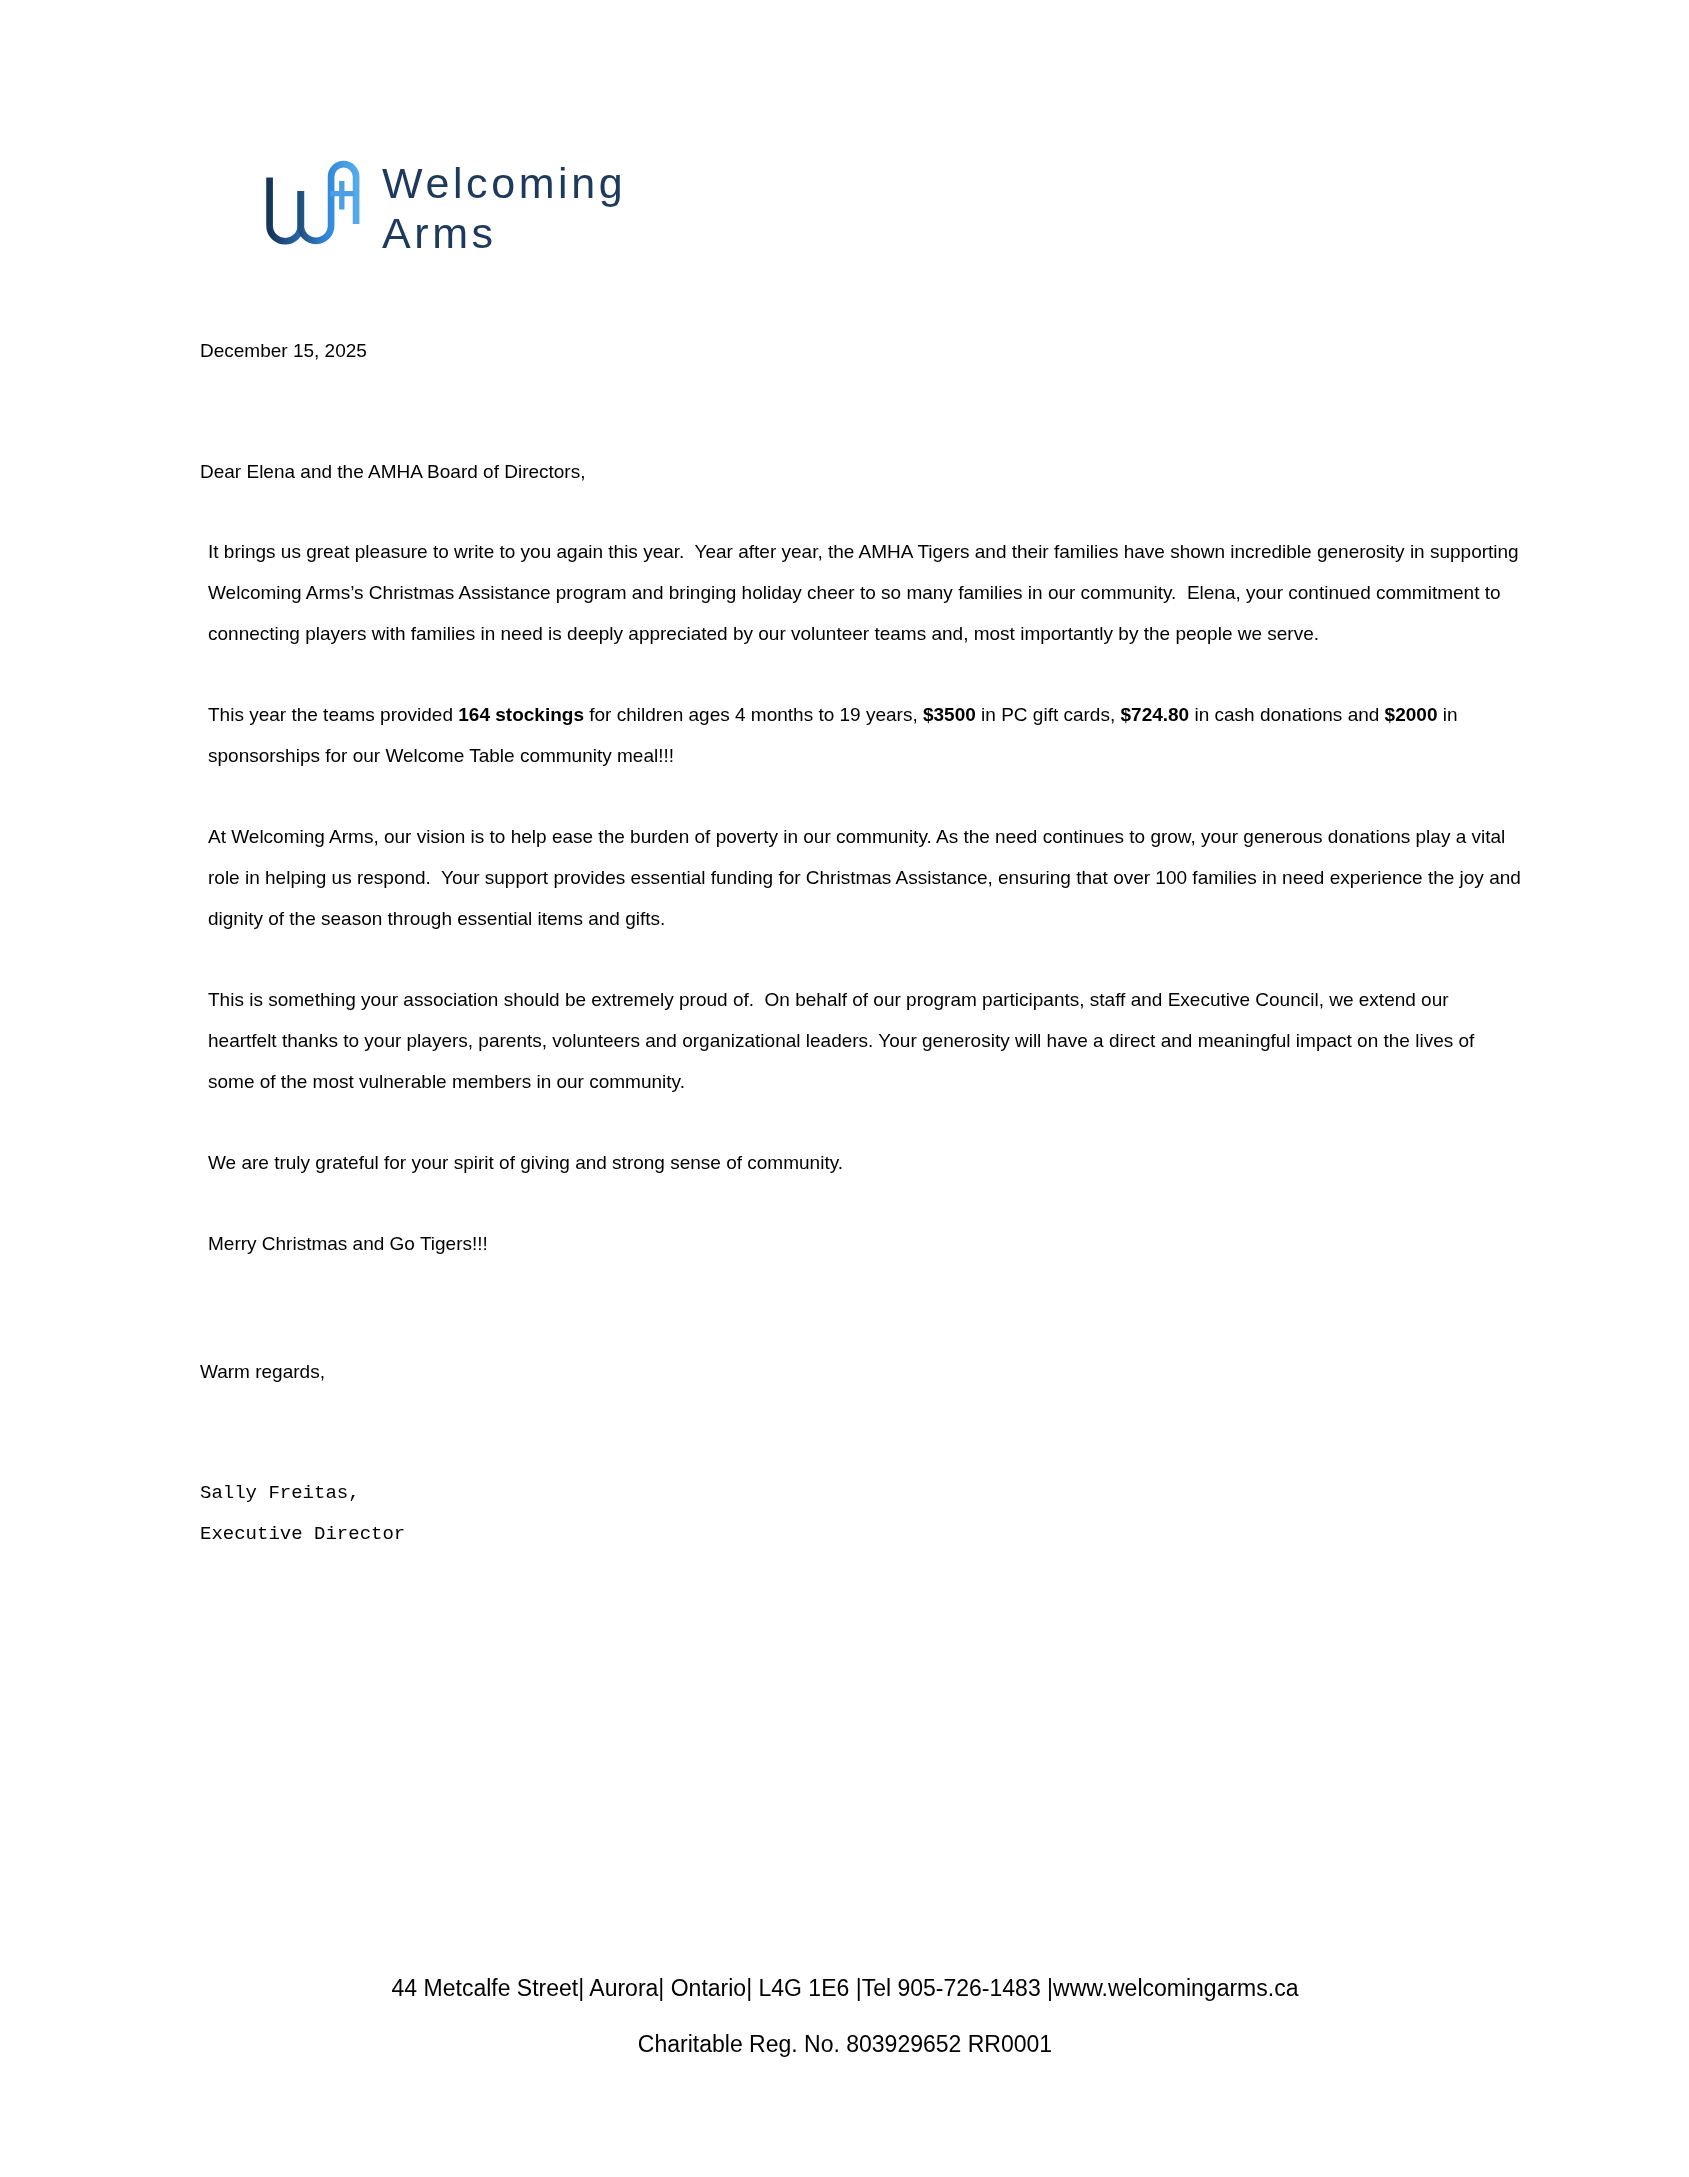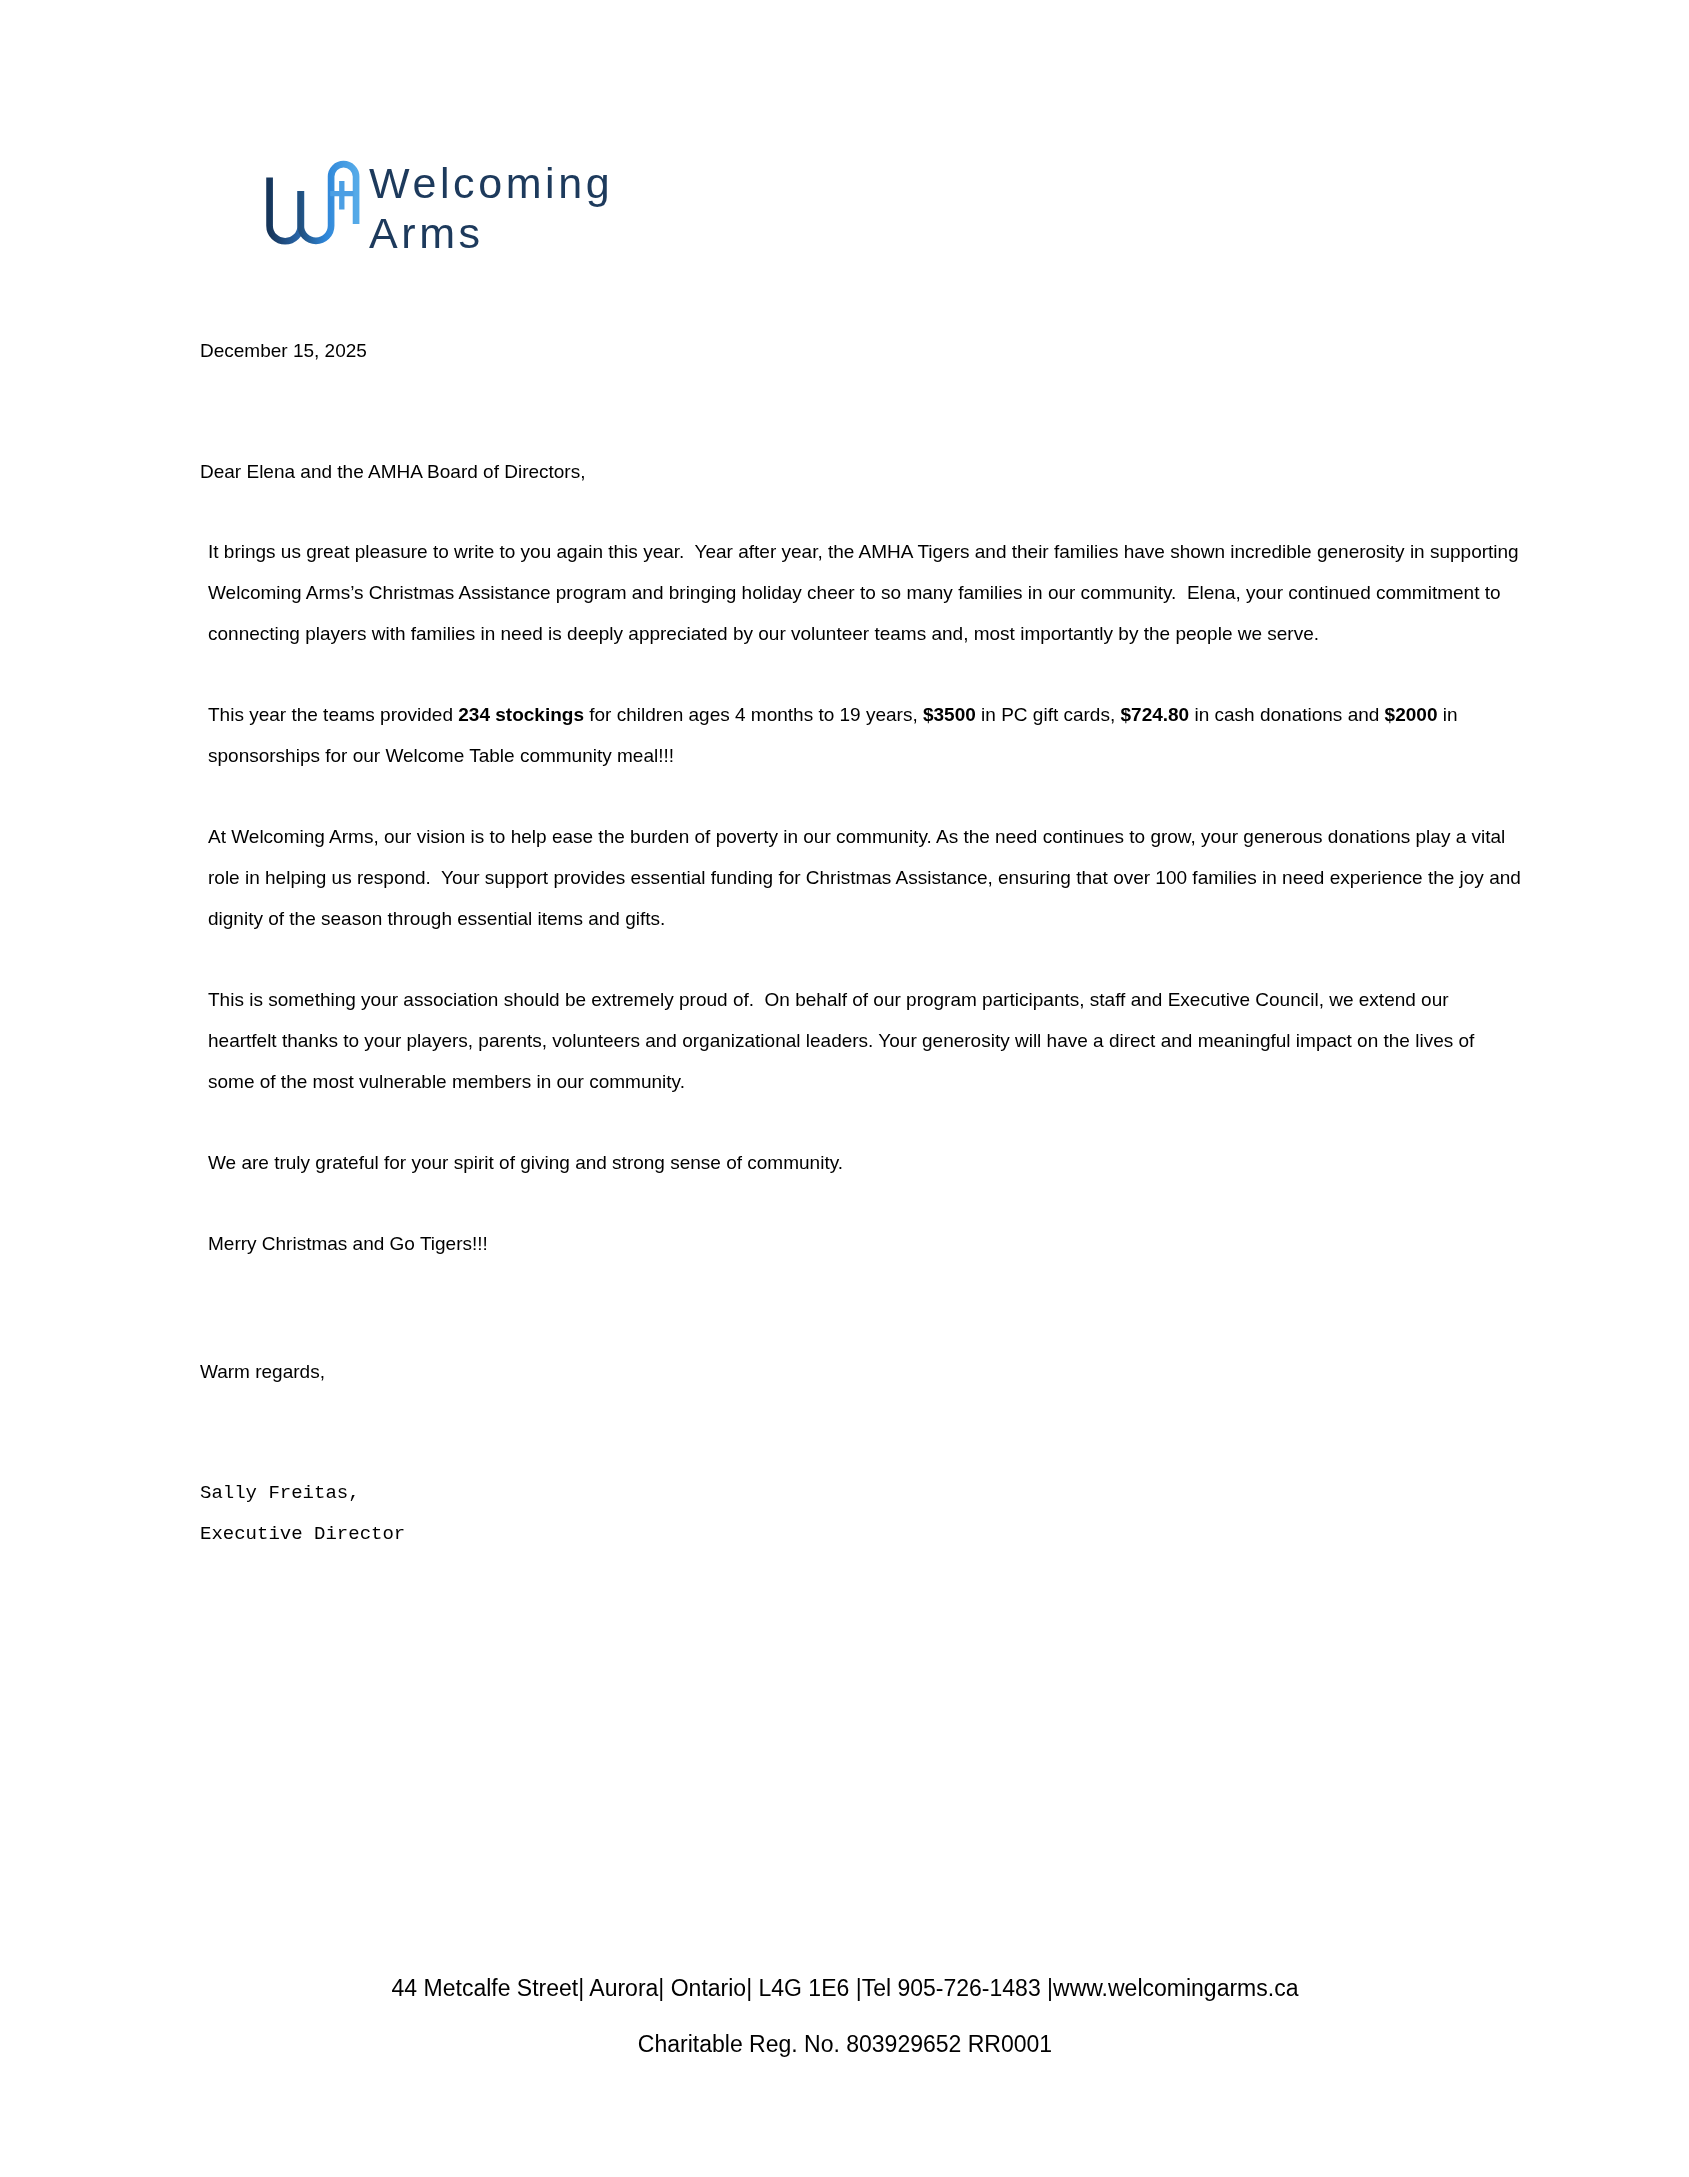--- a/index.html
+++ b/index.html
@@ -20,21 +20,21 @@
   
   .logo-mark {
     position: absolute;
     left: 255px;
     top: 157px;
     width: 121px;
     height: 107px;
   }
   .logo-text {
     position: absolute;
-    left: 369px;
+    left: 382px;
     top: 158px;
     font-size: 43px;
     line-height: 50px;
     letter-spacing: 3.6px;
     font-weight: 500;
     color: #1d3a5c;
   }
 
   
   .content {
@@ -118,21 +118,21 @@
     <div>Welcoming</div>
     <div>Arms</div>
   </div>
 
   <div class="content">
     <p class="date">December 15, 2025</p>
     <p class="salutation">Dear Elena and the AMHA Board of Directors,</p>
 
     <div>
         <p class="para"><span>It brings us great pleasure to write to you again this year.  Year after year, the AMHA Tigers and their families have shown incredible generosity in supporting Welcoming Arms’s Christmas Assistance program and bringing holiday cheer to so many families in our community.  Elena, your continued commitment to connecting players with families in need is deeply appreciated by our volunteer teams and, most importantly by the people we serve.</span></p>
-        <p class="para"><span>This year the teams provided </span><span class="b">234 stockings</span><span> for children ages 4 months to 19 years, </span><span class="b">$3500</span><span> in PC gift cards, </span><span class="b">$724.80</span><span> in cash donations and </span><span class="b">$2000</span><span> in sponsorships for our Welcome Table community meal!!!</span></p>
+        <p class="para"><span>This year the teams provided </span><span class="b">164 stockings</span><span> for children ages 4 months to 19 years, </span><span class="b">$3500</span><span> in PC gift cards, </span><span class="b">$724.80</span><span> in cash donations and </span><span class="b">$2000</span><span> in sponsorships for our Welcome Table community meal!!!</span></p>
         <p class="para"><span>At Welcoming Arms, our vision is to help ease the burden of poverty in our community. As the need continues to grow, your generous donations play a vital role in helping us respond.  Your support provides essential funding for Christmas Assistance, ensuring that over 100 families in need experience the joy and dignity of the season through essential items and gifts.</span></p>
         <p class="para"><span>This is something your association should be extremely proud of.  On behalf of our program participants, staff and Executive Council, we extend our heartfelt thanks to your players, parents, volunteers and organizational leaders. Your generosity will have a direct and meaningful impact on the lives of some of the most vulnerable members in our community.</span></p>
         <p class="para"><span>We are truly grateful for your spirit of giving and strong sense of community.</span></p>
         <p class="para"><span>Merry Christmas and Go Tigers!!!</span></p>
       </div>
 
     <p class="closing">Warm regards,</p>
 
     <div class="signature">
       <p class="sig-line">Sally Freitas,</p>

